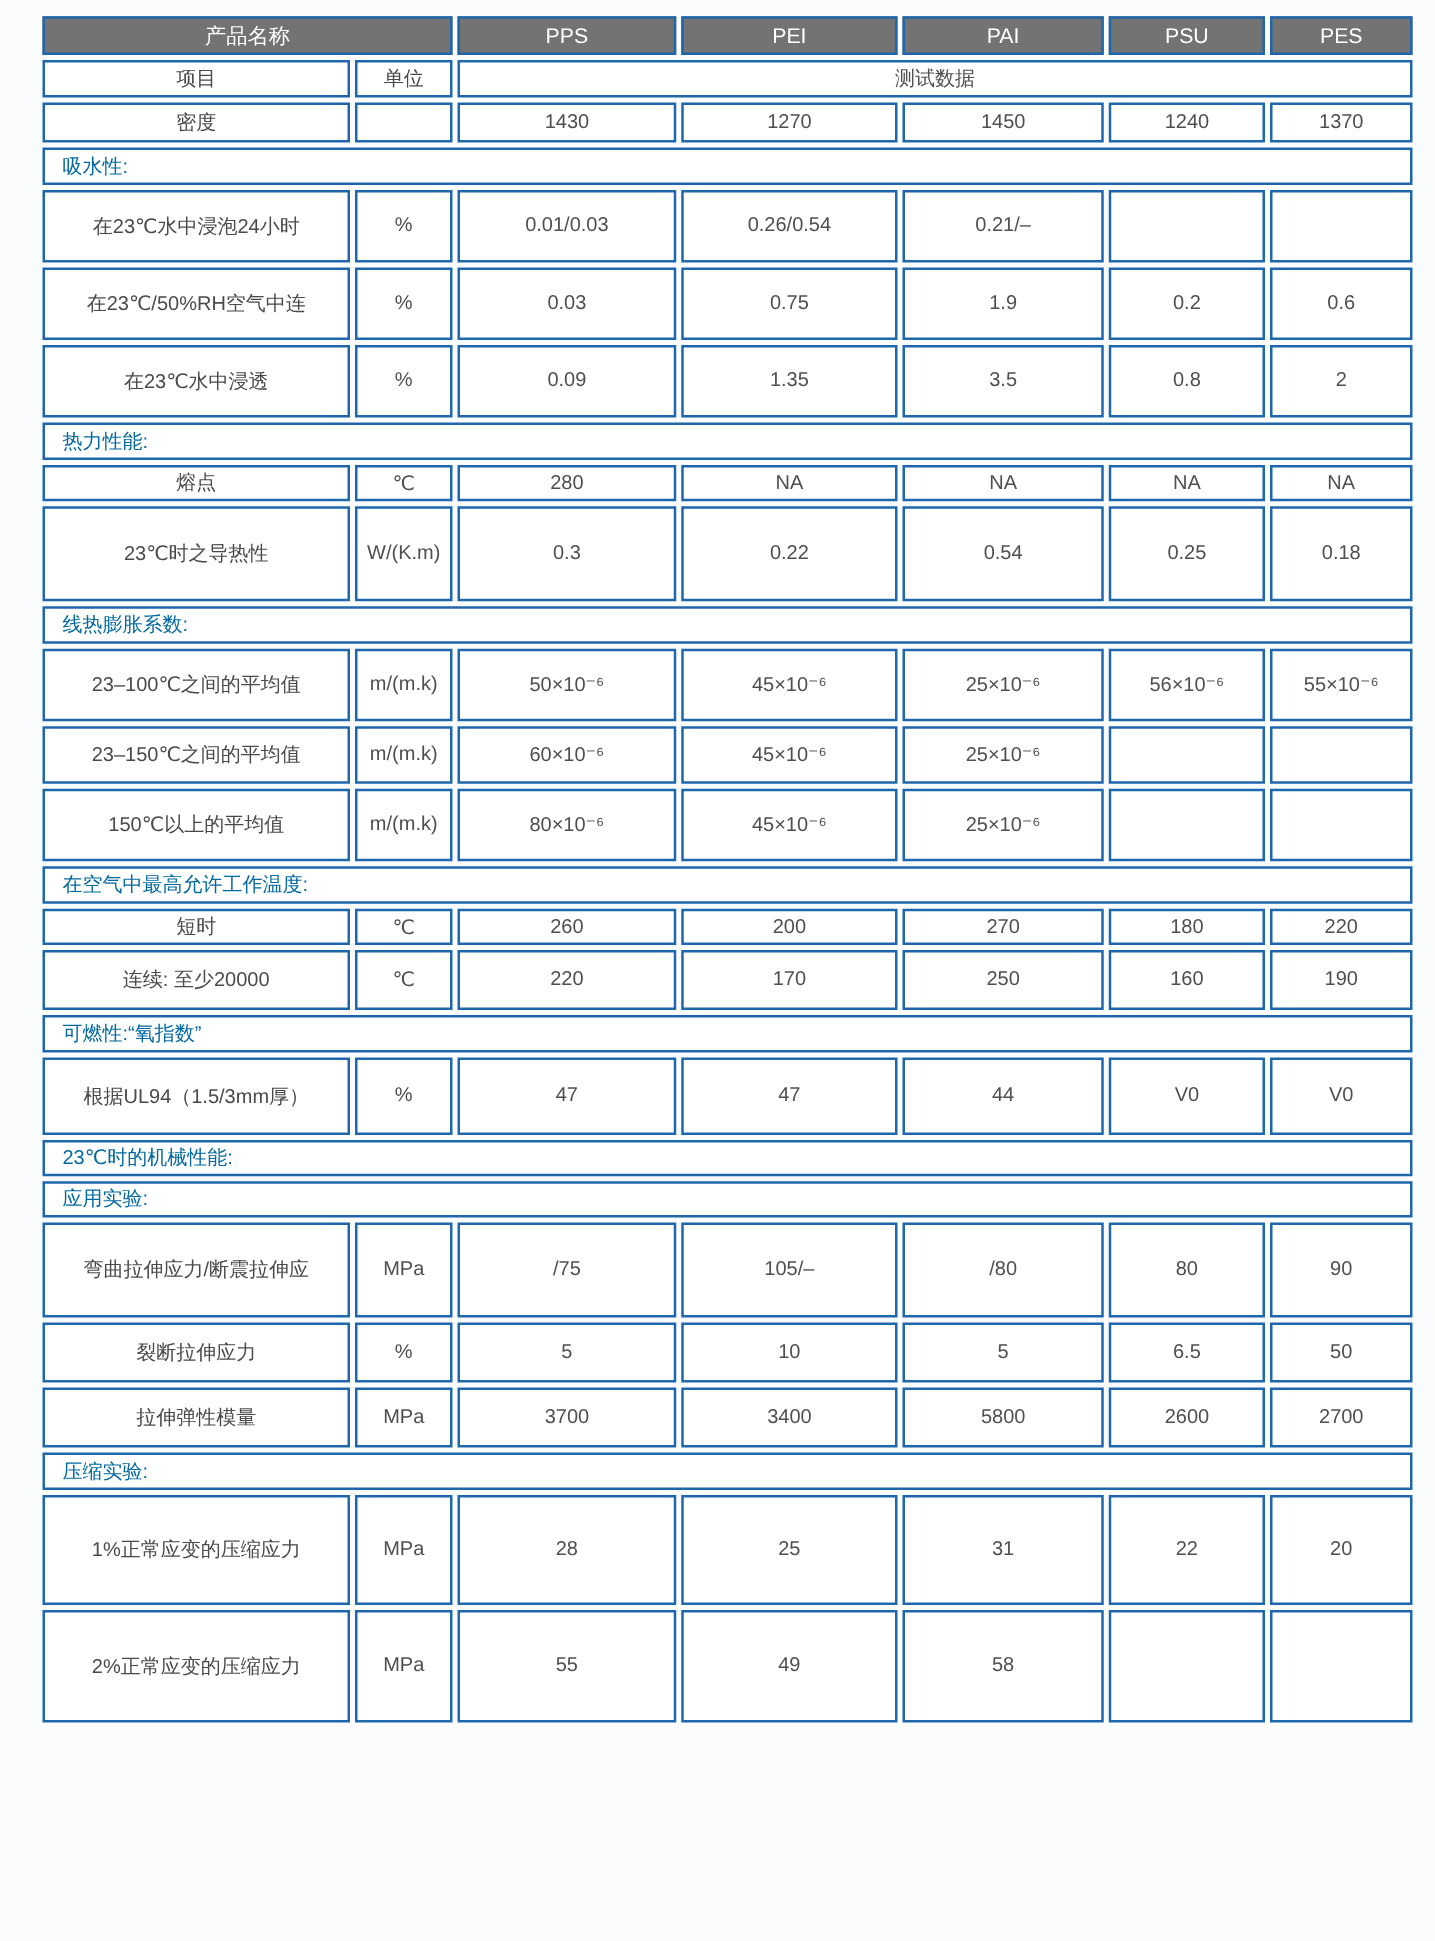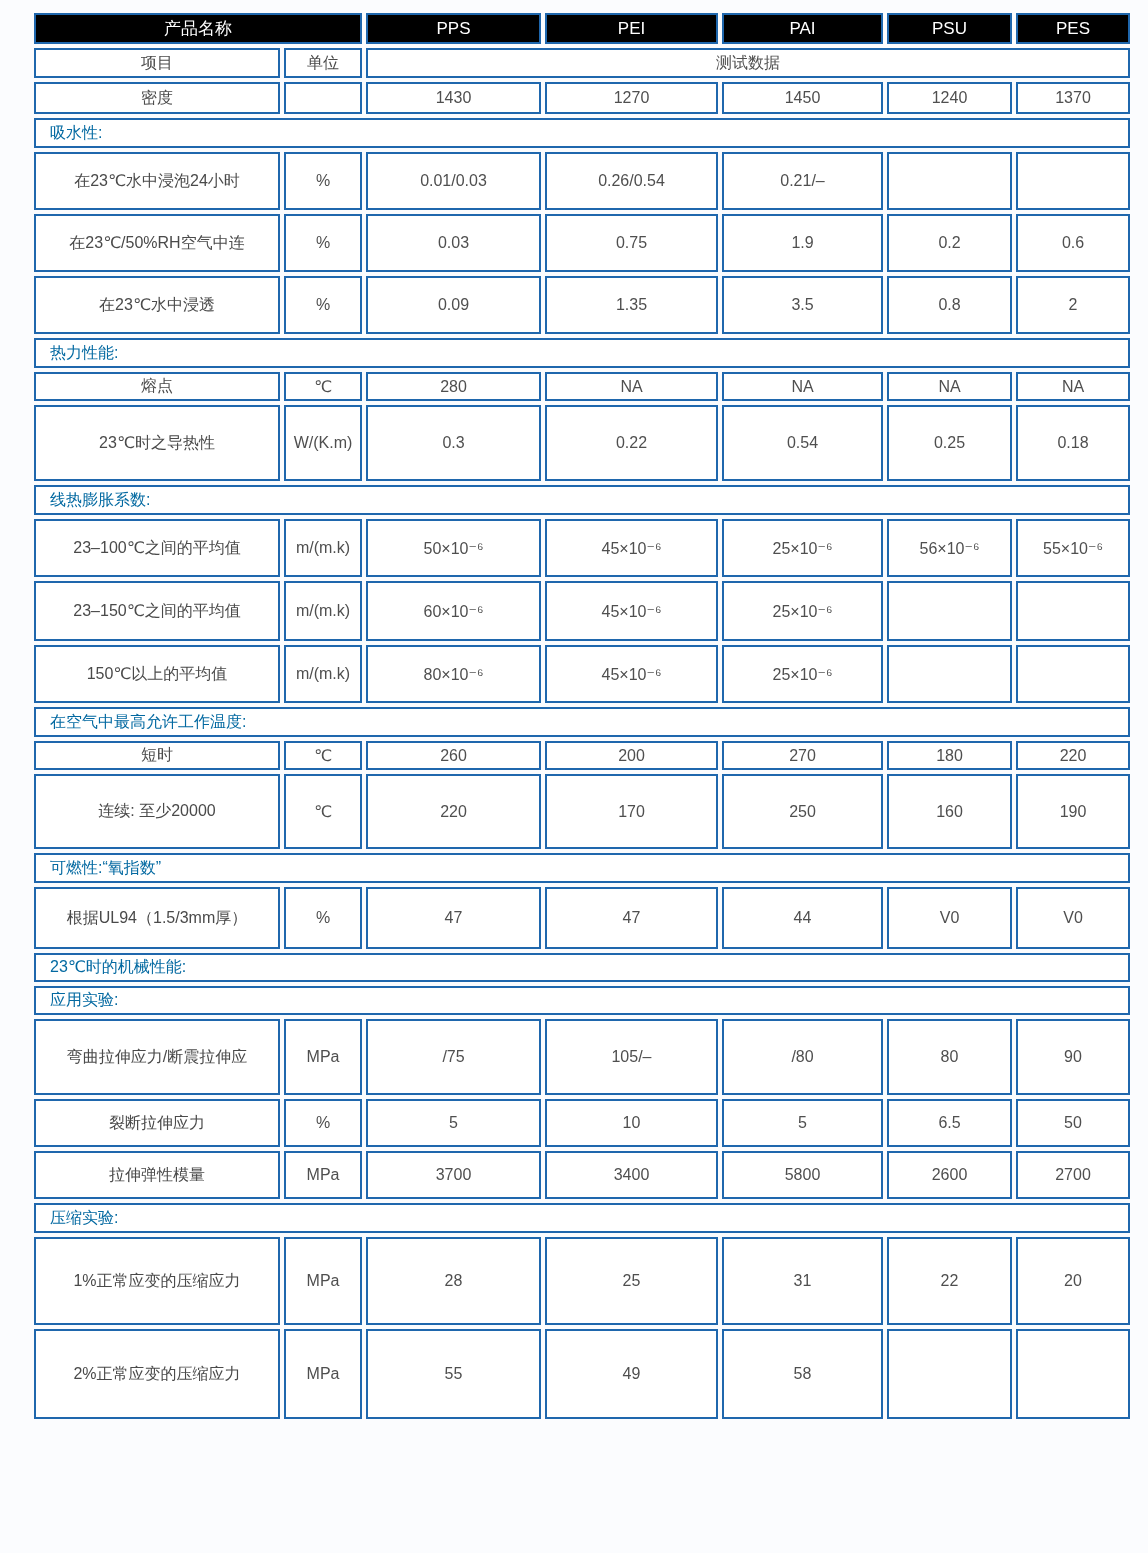--- a/index.html
+++ b/index.html
@@ -26,21 +26,21 @@
     vertical-align:middle;
     color:#4f4f4f;
     font-size:16px;
     font-weight:400;
     padding:2px 6px;
     box-sizing:border-box;
     overflow:hidden;
     white-space:nowrap;
   }
   table.spec th.blue{
-    background:#000000;
+    background:#737373;
     color:#ffffff;
     font-size:17px;
     border-color:#1f67ad;
   }
   table.spec td.section{
     text-align:left;
     padding-left:14px;
     color:#0369a1;
   }
   table.spec td.label{
@@ -142,21 +142,21 @@
         </tr>
         <tr style="height: 58px; padding-left: 12px;">
           <td class="label">23–100℃之间的平均值</td>
           <td>m/(m.k)</td>
           <td>50×10⁻⁶</td>
           <td>45×10⁻⁶</td>
           <td>25×10⁻⁶</td>
           <td>56×10⁻⁶</td>
           <td>55×10⁻⁶</td>
         </tr>
-        <tr style="height: 60px;">
+        <tr style="height: 46px;">
           <td class="label">23–150℃之间的平均值</td>
           <td>m/(m.k)</td>
           <td>60×10⁻⁶</td>
           <td>45×10⁻⁶</td>
           <td>25×10⁻⁶</td>
           <td></td>
           <td></td>
         </tr>
         <tr style="height: 58px;">
           <td class="label">150℃以上的平均值</td>
@@ -172,21 +172,21 @@
         </tr>
         <tr style="height: 24px;">
           <td class="label">短时</td>
           <td>℃</td>
           <td>260</td>
           <td>200</td>
           <td>270</td>
           <td>180</td>
           <td>220</td>
         </tr>
-        <tr style="height: 75px;">
+        <tr style="height: 48px;">
           <td class="label">连续: 至少20000</td>
           <td>℃</td>
           <td>220</td>
           <td>170</td>
           <td>250</td>
           <td>160</td>
           <td>190</td>
         </tr>
         <tr style="height: 30px;">
           <td colspan="7" class="section">可燃性:“氧指数”</td>

